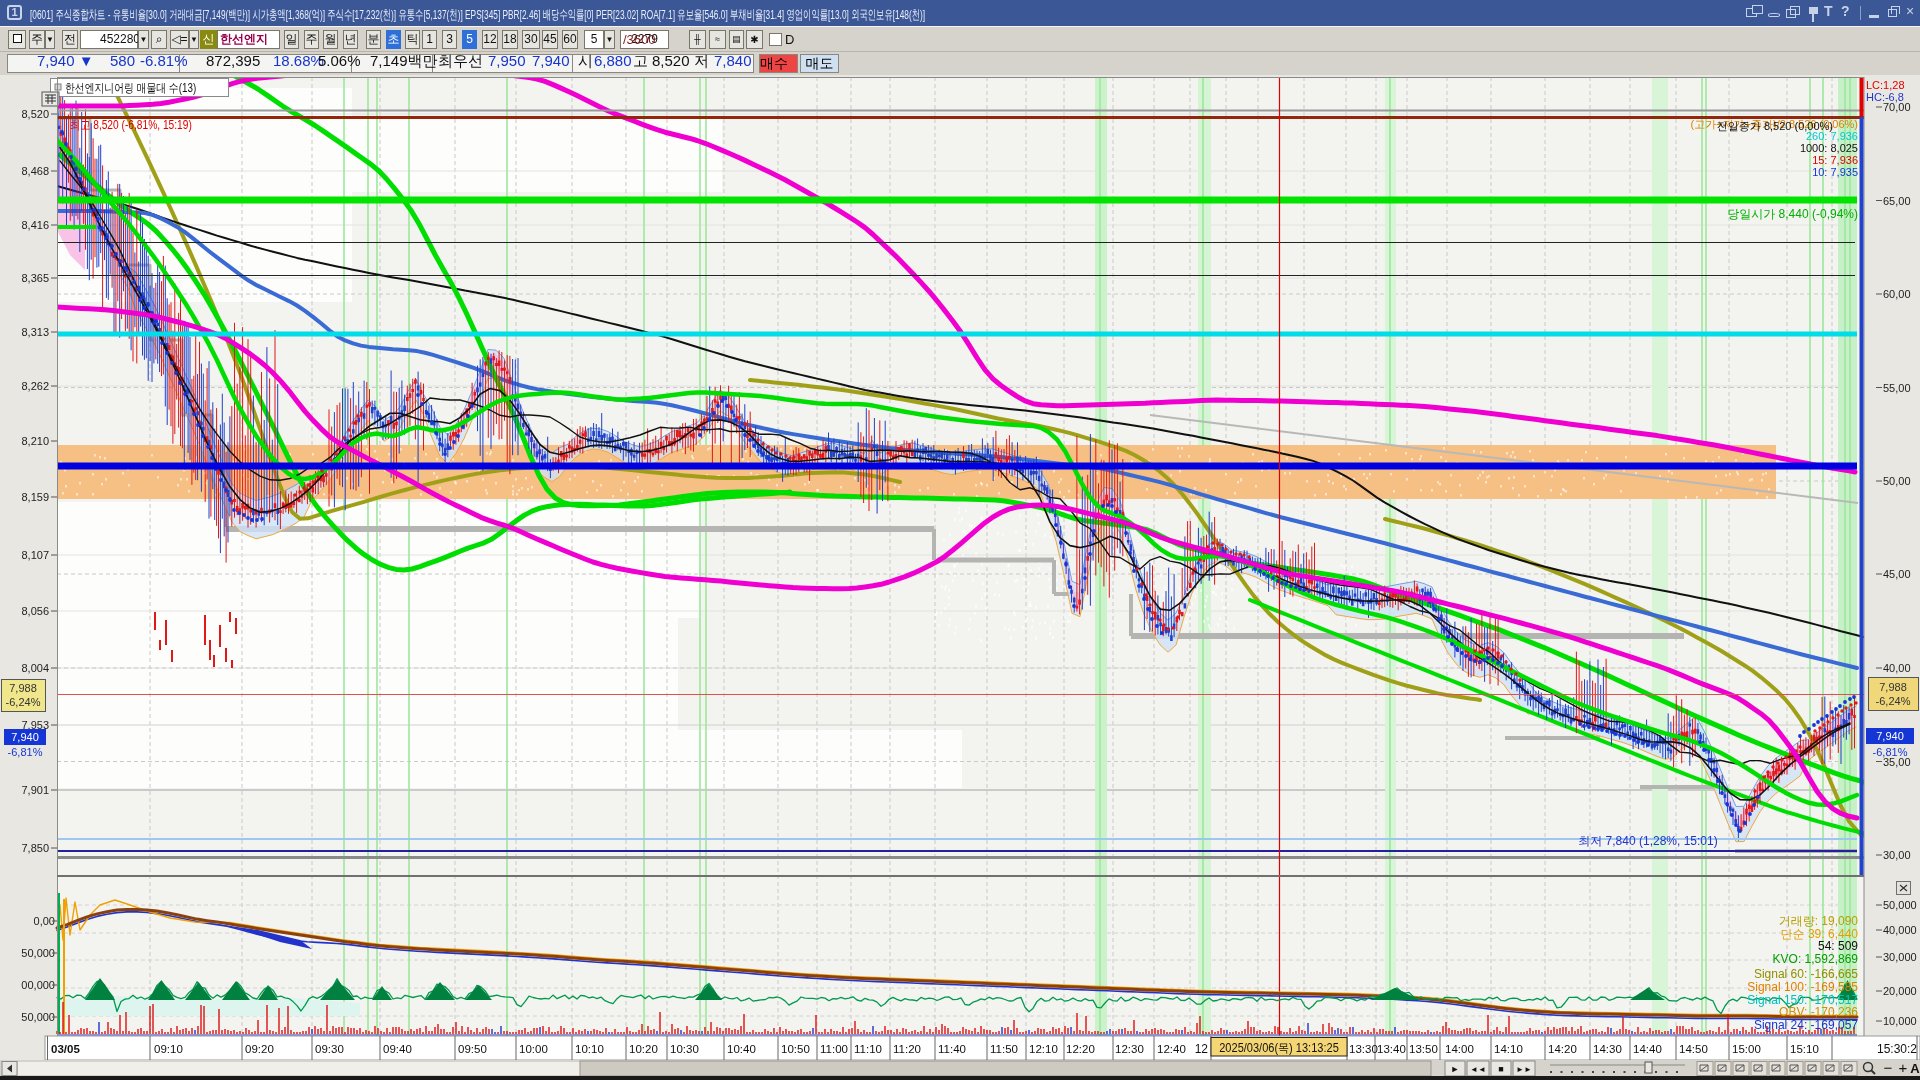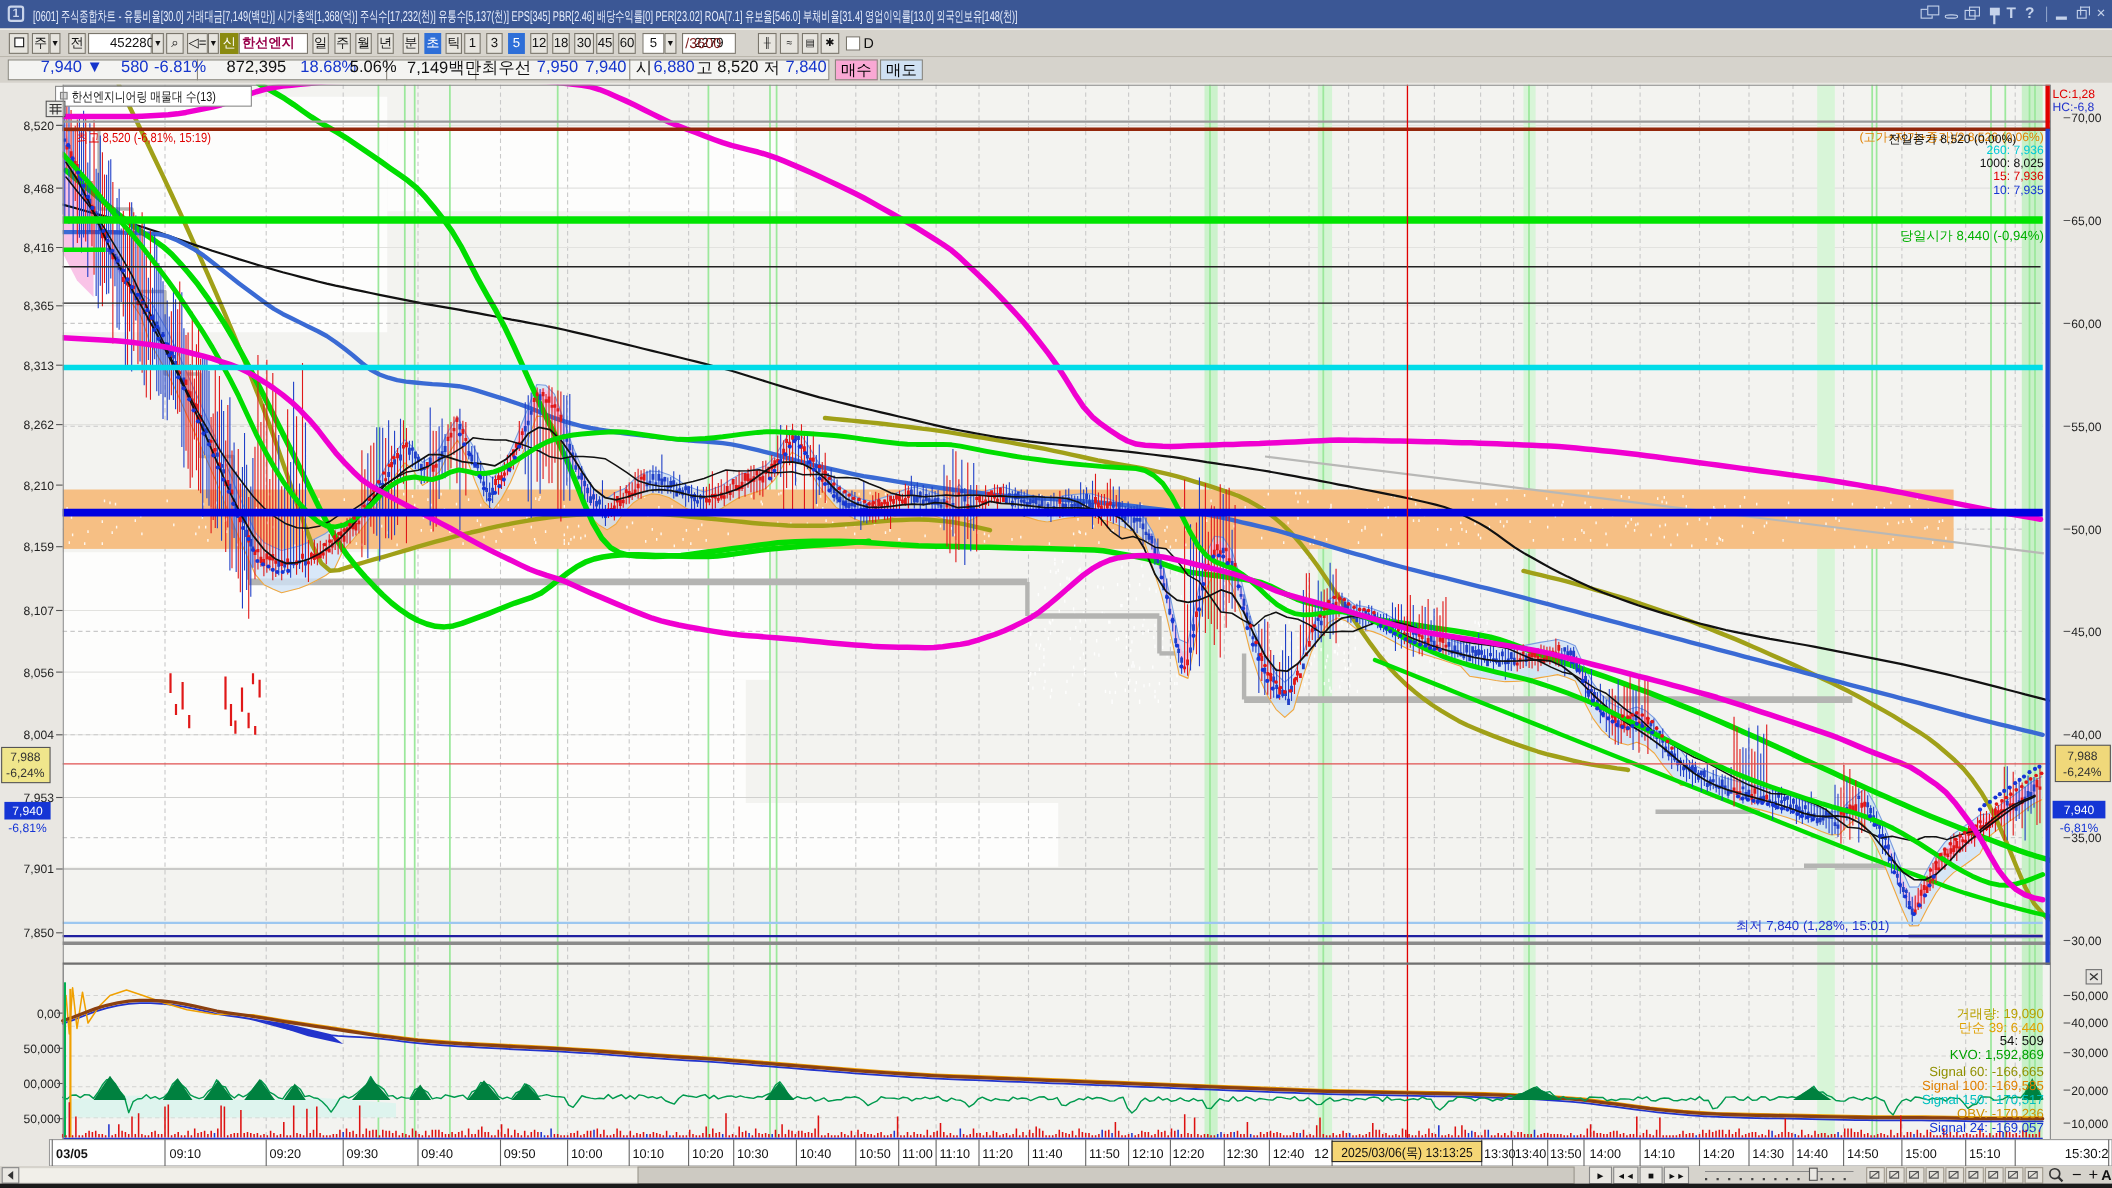--- a/index.html
+++ b/index.html
@@ -86,21 +86,21 @@
  <div class="iv blk" style="left:370px">7,149백만</div>
  <div class="iv blk" style="left:438px">최우선</div>
  <div class="iv blue" style="left:488px">7,950</div>
  <div class="iv blue" style="left:532px">7,940</div>
  <div class="iv blk" style="left:578px">시</div>
  <div class="iv blue" style="left:594px">6,880</div>
  <div class="iv blk" style="left:633px">고</div>
  <div class="iv blk" style="left:652px">8,520</div>
  <div class="iv blk" style="left:694px">저</div>
  <div class="iv blue" style="left:714px">7,840</div>
- <div class="if" style="left:759px;width:39px;background:#f9a8d4;text-align:center">매수</div>
+ <div class="if" style="left:759px;width:39px;background:#ef4444;text-align:left">매수</div>
  <div class="if" style="left:800px;width:39px;background:#cfe0f2;text-align:center">매도</div>
 </div>
 <svg width="1920" height="1005" viewBox="0 75 1920 1005" style="position:absolute;left:0;top:75px">
     <rect x="0" y="75" width="1920" height="1005" fill="#e9e7e2"></rect>
 <rect x="57" y="77" width="1807" height="798" fill="#f3f3f0"></rect>
 <rect x="57" y="877" width="1807" height="159" fill="#f3f3f0"></rect>
 <rect x="57" y="88" width="295" height="214" fill="#fdfdfc"></rect>
 <rect x="352" y="118" width="370" height="74" fill="#fdfdfc"></rect>
 <rect x="57" y="502" width="643" height="116" fill="#fdfdfc"></rect>
 <rect x="57" y="618" width="621" height="112" fill="#fdfdfc"></rect>

